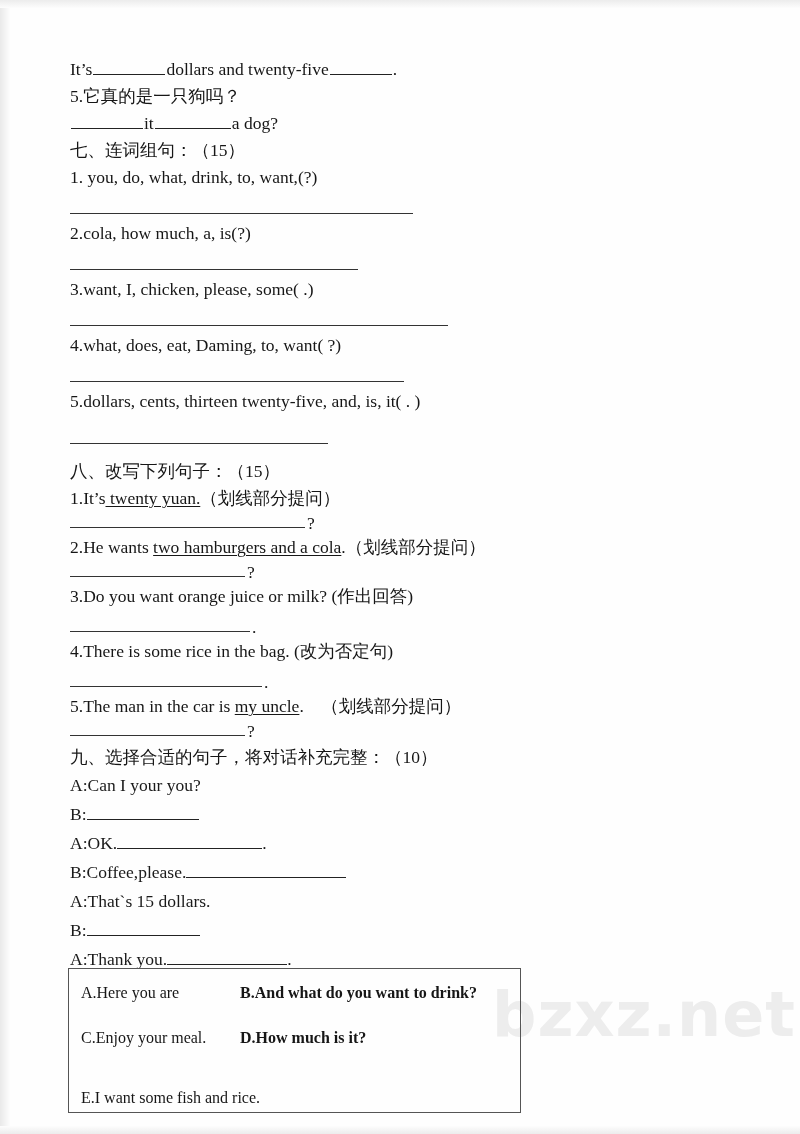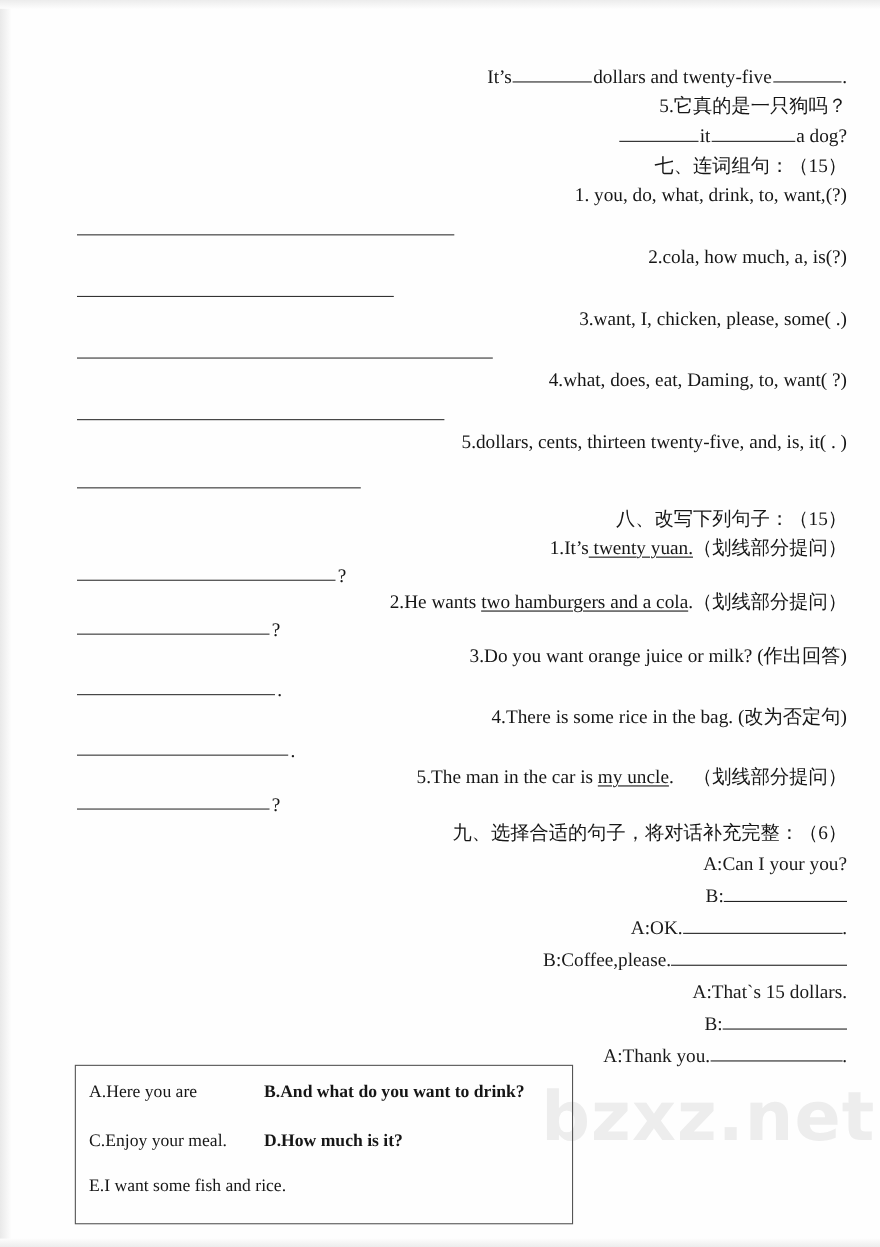--- a/index.html
+++ b/index.html
@@ -50,21 +50,20 @@
     white-space: nowrap;
     z-index: 0;
   }
 
   .content {
     position: absolute;
     left: 70px;
     top: 56px;
     width: 700px;
     z-index: 2;
-    text-align: right;
   }
 
   .line {
     font-size: 17.5px;
     line-height: 27px;
     white-space: nowrap;
     color: #161616;
   }
   .line.cn {
     font-size: 17.5px;
@@ -130,21 +129,21 @@
   }
   .choicebox .row {
     position: absolute;
     left: 12px;
     font-size: 16px;
     white-space: nowrap;
     color: #161616;
   }
   .choicebox .row.r1 { top: 15px; }
   .choicebox .row.r2 { top: 60px; }
-  .choicebox .row.r3 { top: 101px; }
+  .choicebox .row.r3 { top: 120px; }
   .choicebox .colb { position: absolute; left: 0; font-weight: bold; }
 </style>
 </head>
 <body>
 
 <div class="page">
   <div class="page-edge-left"></div>
   <div class="page-edge-top"></div>
   <div class="page-edge-bottom"></div>
 
@@ -231,21 +230,21 @@
     </div>
 
     <div class="line">
       <span>5.</span><span>The man in the car is </span><span class="under">my uncle</span><span>.　（划线部分提问）</span>
     </div>
     <div class="ruleline" style="height:22px">
       <span class="rule" style="width:175px"></span>
       <span class="tail" style="left:177px">?</span>
     </div>
 
-    <div class="line cn" style="margin-top:2px">九、选择合适的句子，将对话补充完整：（6）</div>
+    <div class="line cn" style="margin-top:2px">九、选择合适的句子，将对话补充完整：（10）</div>
 
     <div class="dlg">
       <span>A:</span><span>Can I your you?</span>
     </div>
     <div class="dlg">
       <span>B:</span><span class="blank" style="width:112px"></span>
     </div>
     <div class="dlg">
       <span>A:</span><span>OK.</span><span class="blank" style="width:145px"></span><span>.</span>
     </div>

